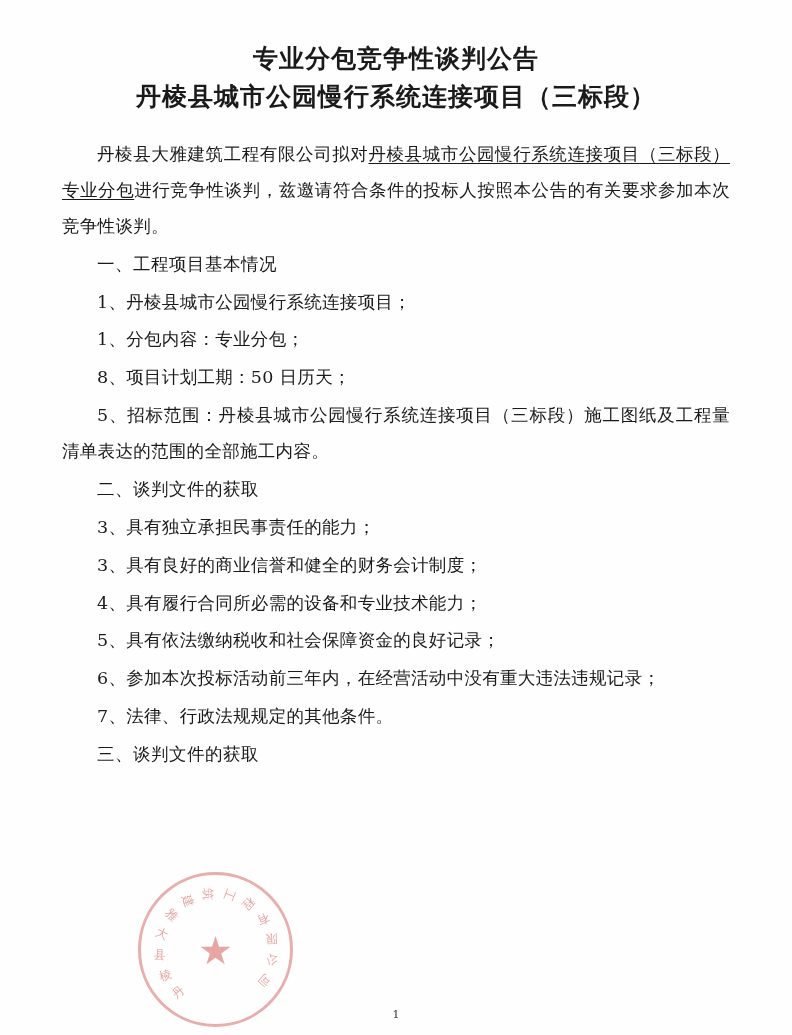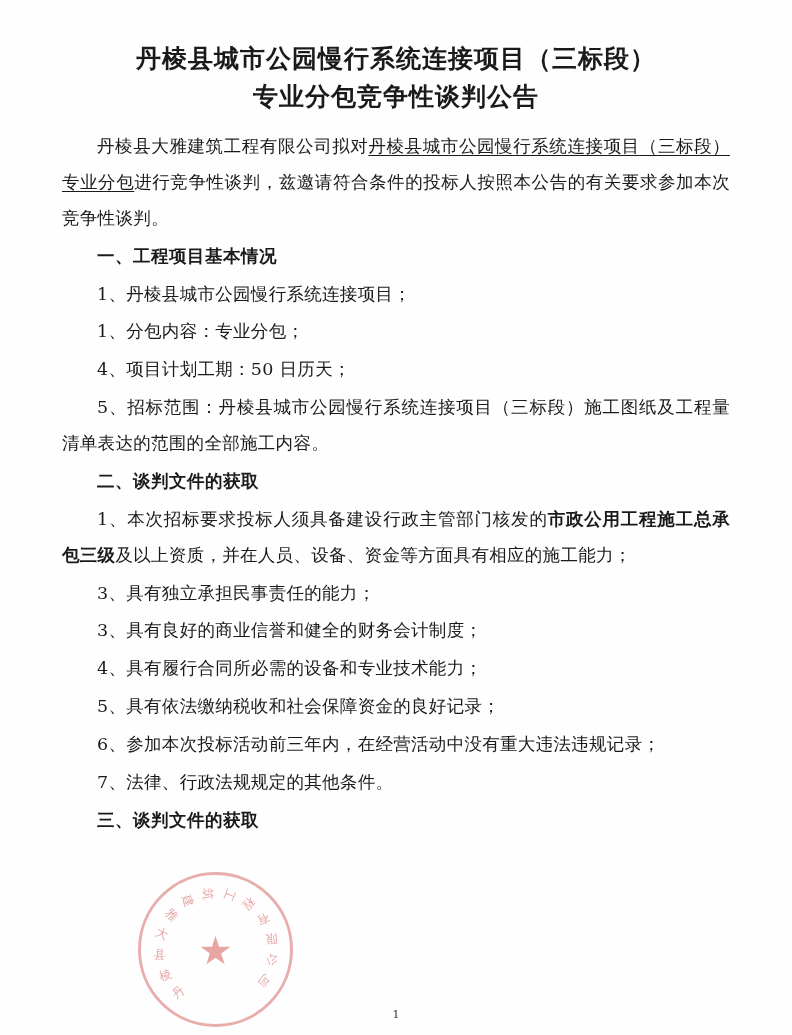--- a/index.html
+++ b/index.html
@@ -29,36 +29,36 @@
     font-weight: bold;
     line-height: 1.5;
     letter-spacing: 1px;
     margin: 0 0 2px 0;
     font-family: "DejaVu Serif", "Liberation Serif", serif;
   }
   .title-line {
     display: block;
   }
   .body-text {
-    margin-top: 14px;
+    margin-top: 22px;
   }
   p.para {
     margin: 0 0 2px 0;
     font-size: 17.5px;
     line-height: 2.05;
     text-align: justify;
     text-justify: inter-ideograph;
     letter-spacing: 0.3px;
   }
   p.indent {
     text-indent: 2em;
   }
   .section-head {
     text-indent: 2em;
-    font-weight: bold;
+    font-weight: normal;
     font-size: 17.5px;
     line-height: 2.05;
     margin: 0 0 2px 0;
     letter-spacing: 0.5px;
   }
   .u {
     text-decoration: underline;
     text-underline-offset: 3px;
   }
   .b {
@@ -111,36 +111,35 @@
     color: #333;
     font-family: "DejaVu Serif", "Liberation Serif", serif;
   }
 </style>
 </head>
 <body>
 
 <div class="page">
 
   <h1 class="title">
+    <span class="title-line">专业分包竞争性谈判公告</span>
     <span class="title-line">丹棱县城市公园慢行系统连接项目（三标段）</span>
-    <span class="title-line">专业分包竞争性谈判公告</span>
   </h1>
 
   <div class="body-text">
 
     <p class="para indent"><span>丹棱县大雅建筑工程有限公司拟对</span><span class="u">丹棱县城市公园慢行系统连接项目</span><span class="u">（三标段）专业分包</span><span>进行竞争性谈判，兹邀请符合条件的投标人按照本公告的有关要求参加本次竞争性谈判。</span></p>
 
     <p class="section-head">一、工程项目基本情况</p>
     <p class="para indent">1、丹棱县城市公园慢行系统连接项目；</p>
     <p class="para indent">1、分包内容：专业分包；</p>
-    <p class="para indent">4、项目计划工期：50 日历天；</p>
+    <p class="para indent">8、项目计划工期：50 日历天；</p>
     <p class="para indent">5、招标范围：丹棱县城市公园慢行系统连接项目（三标段）施工图纸及工程量清单表达的范围的全部施工内容。</p>
 
     <p class="section-head">二、谈判文件的获取</p>
-    <p class="para indent"><span>1、本次招标要求投标人须具备建设行政主管部门核发的</span><span class="b">市政公用工程施工总承包三级</span><span>及以上资质，并在人员、设备、资金等方面具有相应的施工能力；</span></p>
     <p class="para indent">3、具有独立承担民事责任的能力；</p>
     <p class="para indent">3、具有良好的商业信誉和健全的财务会计制度；</p>
     <p class="para indent">4、具有履行合同所必需的设备和专业技术能力；</p>
     <p class="para indent">5、具有依法缴纳税收和社会保障资金的良好记录；</p>
     <p class="para indent">6、参加本次投标活动前三年内，在经营活动中没有重大违法违规记录；</p>
     <p class="para indent">7、法律、行政法规规定的其他条件。</p>
 
     <p class="section-head">三、谈判文件的获取</p>
 
   </div>

